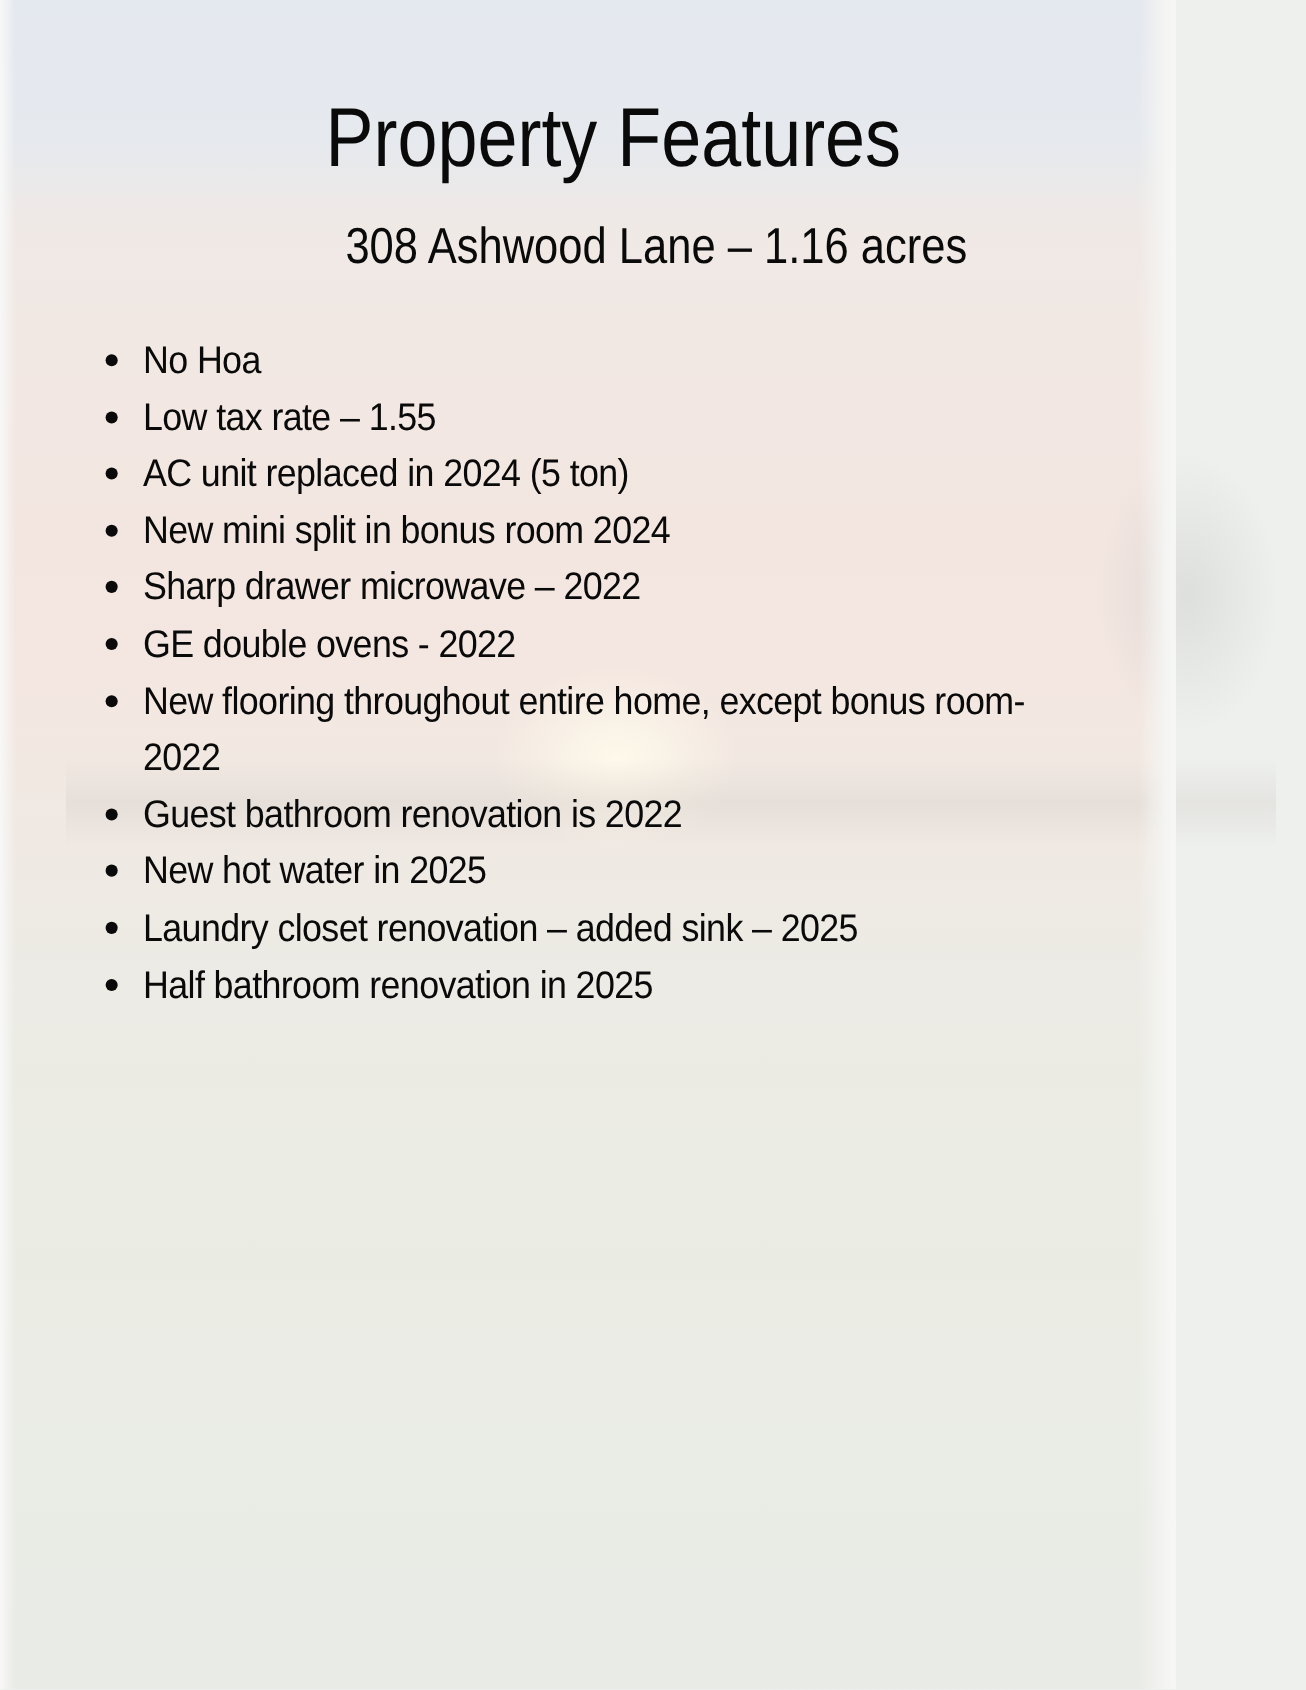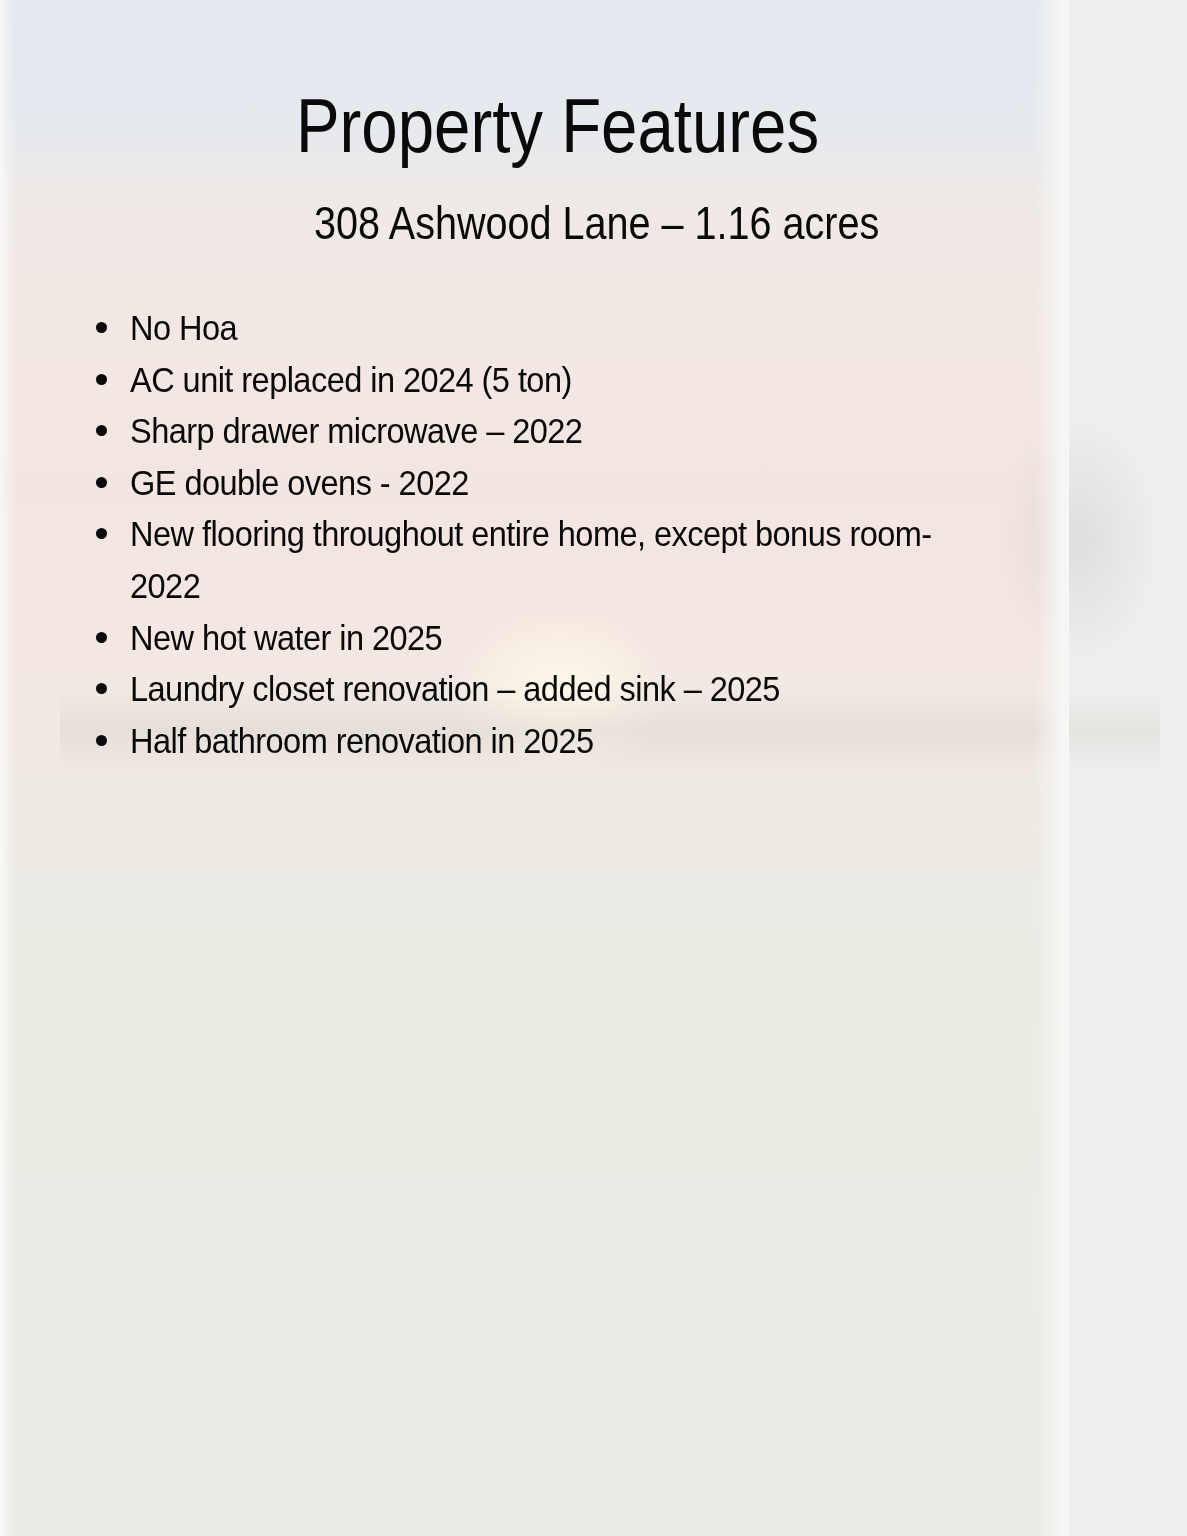--- a/index.html
+++ b/index.html
@@ -123,21 +123,24 @@
   <div class="edge-left"></div>
   <div class="tree"></div>
   <div class="treeline"></div>
   <div class="edge-right"></div>
 
   <h1 class="title" style="margin:0;font-weight:400;">Property Features</h1>
   <div class="subtitle">308 Ashwood Lane – 1.16 acres</div>
 
   <ul class="features">
     <li><span class="bullet"></span><span class="item-text">No Hoa</span></li>
+    <li><span class="bullet"></span><span class="item-text">Low tax rate – 1.55</span></li>
     <li><span class="bullet"></span><span class="item-text">AC unit replaced in 2024 (5 ton)</span></li>
+    <li><span class="bullet"></span><span class="item-text">New mini split in bonus room 2024</span></li>
     <li><span class="bullet"></span><span class="item-text">Sharp drawer microwave – 2022</span></li>
     <li><span class="bullet"></span><span class="item-text">GE double ovens - 2022</span></li>
     <li><span class="bullet"></span><span class="item-text">New flooring throughout entire home, except bonus room-</span><br><span class="item-text">2022</span></li>
+    <li><span class="bullet"></span><span class="item-text">Guest bathroom renovation is 2022</span></li>
     <li><span class="bullet"></span><span class="item-text">New hot water in 2025</span></li>
     <li><span class="bullet"></span><span class="item-text">Laundry closet renovation – added sink – 2025</span></li>
     <li><span class="bullet"></span><span class="item-text">Half bathroom renovation in 2025</span></li>
   </ul>
 </div>
 
 </body></html>

